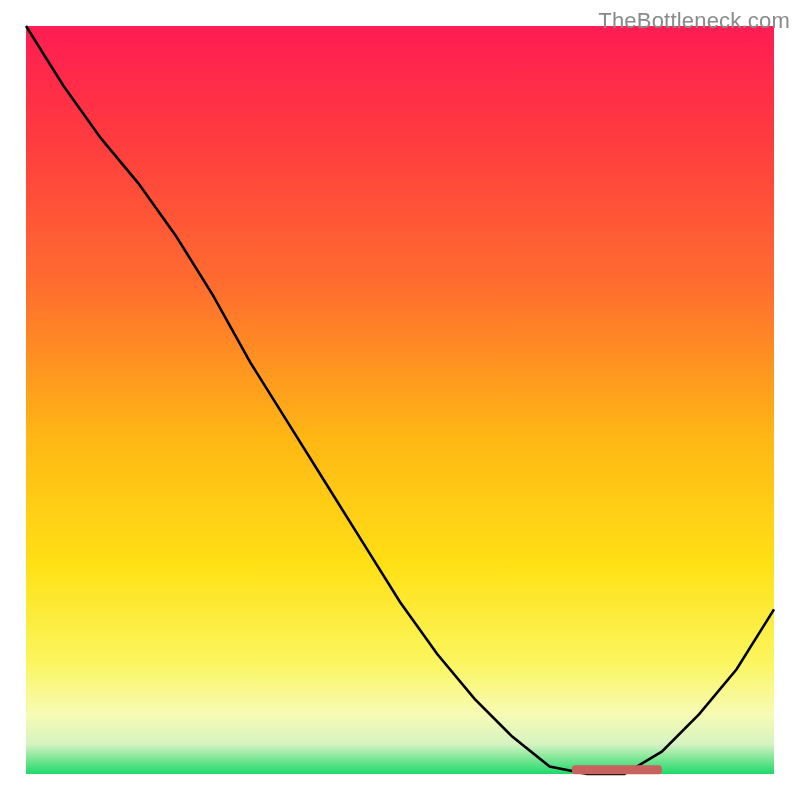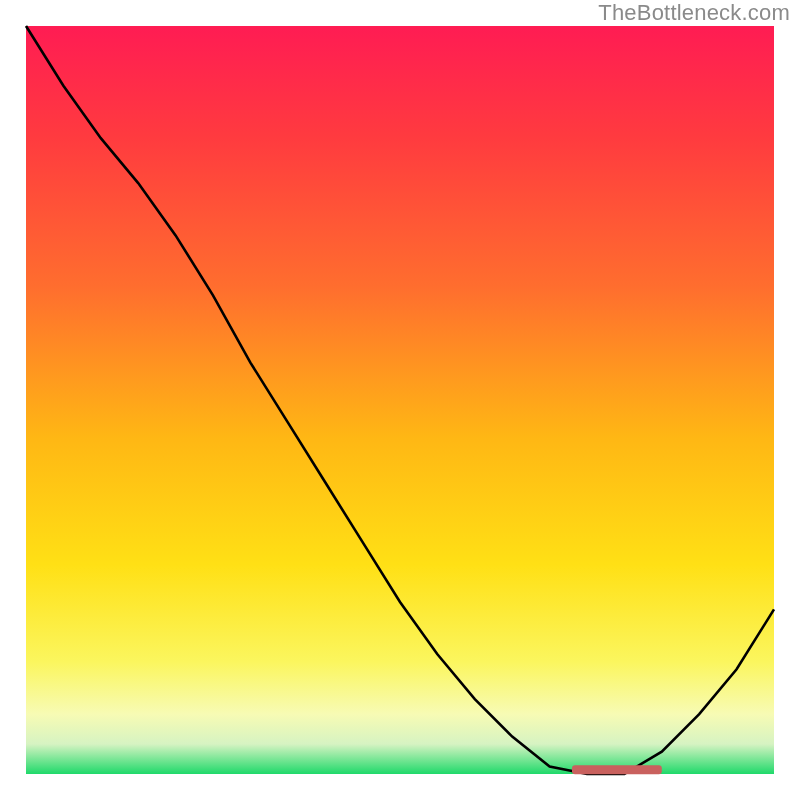--- a/index.html
+++ b/index.html
@@ -11,21 +11,21 @@
     background: #fff;
     font-family: Arial, Helvetica, sans-serif;
   }
   .wrap {
     position: relative;
     width: 800px;
     height: 800px;
   }
   .watermark {
     position: absolute;
-    top: 0;
+    top: 8px;
     right: 10px;
     color: #8a8a8a;
     font-size: 22px;
     letter-spacing: 0.2px;
     font-weight: 400;
     z-index: 10;
   }
   svg.chart {
     position: absolute;
     top: 0;

